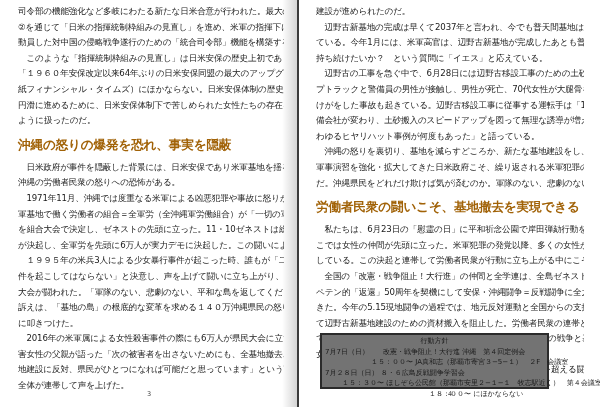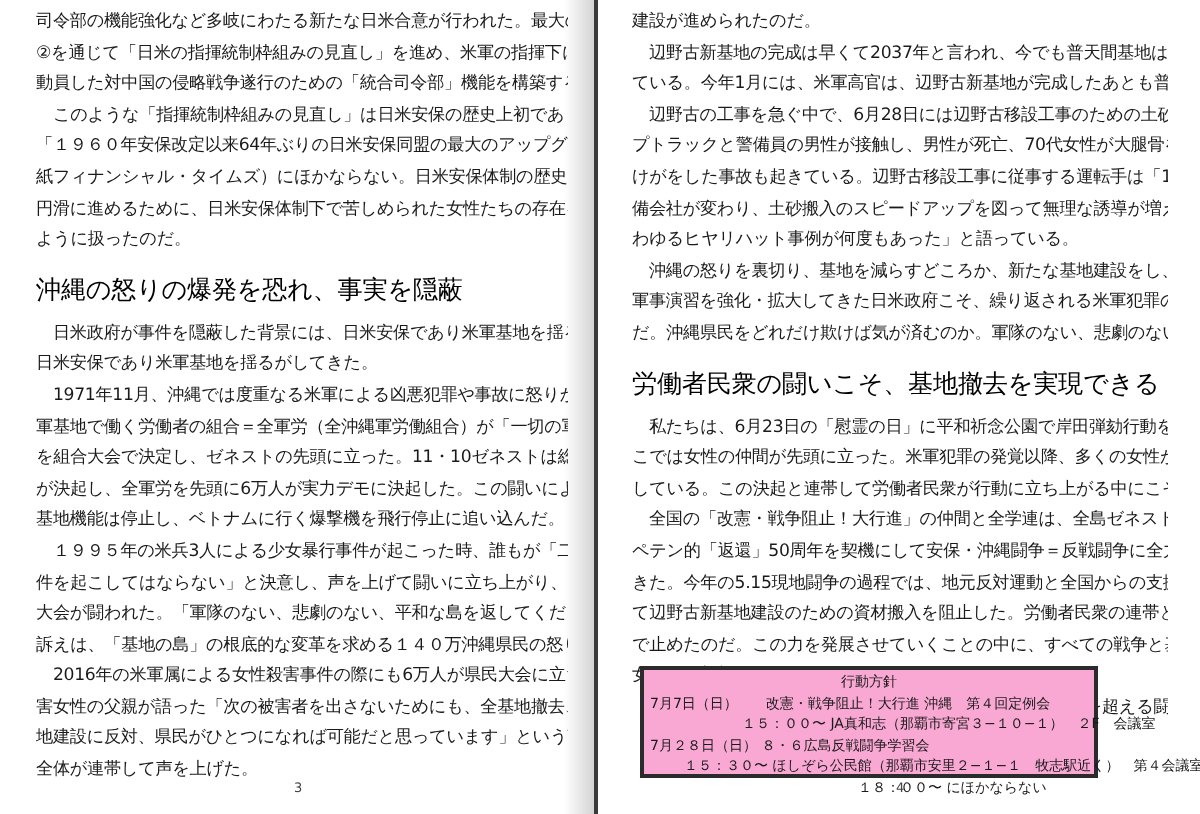--- a/index.html
+++ b/index.html
@@ -13,29 +13,29 @@
   .page-right { left: 300px; width: 300px; }
   .gutter-shadow {
     position: absolute; top: 0; left: 282px; width: 16px; height: 407px;
     background: linear-gradient(to right, rgba(255,255,255,0), rgba(0,0,0,0.18));
   }
   .gutter-line { position: absolute; top: 0; left: 297px; width: 2px; height: 407px; background: #3a3a3a; }
   .text-block { position: absolute; font-size: 8.6px; line-height: 15.6px; letter-spacing: -0.15px; }
   .page-left .text-block { left: 18px; width: 266px; }
   .page-right .text-block { left: 16px; width: 268px; }
   .line { white-space: nowrap; overflow: hidden; height: 15.6px; }
-  .heading { font-size: 12.6px; line-height: 20px; white-space: nowrap; color: #000000; height: 20px; }
+  .heading { font-size: 12.6px; line-height: 20px; white-space: nowrap; color: #a16207; height: 20px; font-weight: bold; }
   .gap-top { margin-top: 6px; }
   .gap-bottom { margin-bottom: 5px; }
   .page-num { position: absolute; top: 390px; font-size: 6.5px; color: #444; }
   .page-left .page-num { left: 147px; }
   .page-right .page-num { left: 148px; }
   .event-box {
     position: absolute; left: 20px; top: 333px; width: 229px; height: 56px;
-    border: 2.5px solid #2b2b2b; background: #f9a8d4; font-size: 7px; line-height: 10.6px;
+    border: 2.5px solid #2b2b2b; background: #737373; font-size: 7px; line-height: 10.6px;
     box-sizing: border-box; padding: 1px 3px;
   }
   .ev-title { text-align: center; height: 10.6px; }
   .ev-line { white-space: nowrap; height: 10.6px; }
   .ind1 { padding-left: 46px; }
   .ind2 { padding-left: 17px; text-align: right; }
   .ind3 { padding-left: 104px; }
   .sp { display: inline-block; width: 14px; }
 </style>
 </head>
@@ -49,49 +49,50 @@
         <div class="line">動員した対中国の侵略戦争遂行のための「統合司令部」機能を構築することにある。</div>
         <div class="line">　このような「指揮統制枠組みの見直し」は日米安保の歴史上初であり、まさに</div>
         <div class="line">「１９６０年安保改定以来64年ぶりの日米安保同盟の最大のアップグレード」（英</div>
         <div class="line">紙フィナンシャル・タイムズ）にほかならない。日米安保体制の歴史的な大転換を</div>
         <div class="line">円滑に進めるために、日米安保体制下で苦しめられた女性たちの存在を無きものの</div>
         <div class="line">ように扱ったのだ。</div>
       </div>
     <div class="heading gap-top gap-bottom">沖縄の怒りの爆発を恐れ、事実を隠蔽</div>
     <div id="lp-s1">
         <div class="line">　日米政府が事件を隠蔽した背景には、日米安保であり米軍基地を揺るがしてきた</div>
-        <div class="line">日米安保であり米軍基地を揺るがしてきた。</div>
+        <div class="line">沖縄の労働者民衆の怒りへの恐怖がある。</div>
         <div class="line">　1971年11月、沖縄では度重なる米軍による凶悪犯罪や事故に怒りが爆発し、米</div>
         <div class="line">軍基地で働く労働者の組合＝全軍労（全沖縄軍労働組合）が「一切の軍事基地撤去」</div>
         <div class="line">を組合大会で決定し、ゼネストの先頭に立った。11・10ゼネストは総勢約70万人</div>
         <div class="line">が決起し、全軍労を先頭に6万人が実力デモに決起した。この闘いによって、米軍</div>
-        <div class="line">基地機能は停止し、ベトナムに行く爆撃機を飛行停止に追い込んだ。</div>
         <div class="line">　１９９５年の米兵3人による少女暴行事件が起こった時、誰もが「二度と同じ事</div>
         <div class="line">件を起こしてはならない」と決意し、声を上げて闘いに立ち上がり、10万人の県民</div>
         <div class="line">大会が闘われた。「軍隊のない、悲劇のない、平和な島を返してください」という</div>
         <div class="line">訴えは、「基地の島」の根底的な変革を求める１４０万沖縄県民の怒りを日米政府</div>
+        <div class="line">に叩きつけた。</div>
         <div class="line">　2016年の米軍属による女性殺害事件の際にも6万人が県民大会に立ち上がり、被</div>
         <div class="line">害女性の父親が語った「次の被害者を出さないためにも、全基地撤去、辺野古新基</div>
         <div class="line">地建設に反対、県民がひとつになれば可能だと思っています」という言葉に参加者</div>
         <div class="line">全体が連帯して声を上げた。</div>
       </div>
 
   </div>
   <div class="page-num">3</div>
 </div>
 
 <div class="gutter-shadow"></div>
 <div class="gutter-line"></div>
 
 <div class="page page-right">
   <div class="text-block" style="top:4px;">
     <div id="rp-intro">
         <div class="line">建設が進められたのだ。</div>
         <div class="line">　辺野古新基地の完成は早くて2037年と言われ、今でも普天間基地は固定化され</div>
         <div class="line">ている。今年1月には、米軍高官は、辺野古新基地が完成したあとも普天間基地を</div>
+        <div class="line">持ち続けたいか？　という質問に「イエス」と応えている。</div>
         <div class="line">　辺野古の工事を急ぐ中で、6月28日には辺野古移設工事のための土砂を運ぶダン</div>
         <div class="line">プトラックと警備員の男性が接触し、男性が死亡、70代女性が大腿骨を骨折する大</div>
         <div class="line">けがをした事故も起きている。辺野古移設工事に従事する運転手は「1年程前に警</div>
         <div class="line">備会社が変わり、土砂搬入のスピードアップを図って無理な誘導が増えていた。い</div>
         <div class="line">わゆるヒヤリハット事例が何度もあった」と語っている。</div>
         <div class="line">　沖縄の怒りを裏切り、基地を減らすどころか、新たな基地建設をし、日米共同の</div>
         <div class="line">軍事演習を強化・拡大してきた日米政府こそ、繰り返される米軍犯罪の最大の主犯</div>
         <div class="line">だ。沖縄県民をどれだけ欺けば気が済むのか。軍隊のない、悲劇のない、平和な島</div>
       </div>
     <div class="heading gap-top gap-bottom">労働者民衆の闘いこそ、基地撤去を実現できる</div>
@@ -109,21 +110,21 @@
       </div>
 
   </div>
 
   <div class="event-box">
     <div class="ev-title">行動方針</div>
     <div class="ev-line">
       <span>7月7日（日）</span><span class="sp"></span><span>改憲・戦争阻止！大行進 沖縄　第４回定例会</span>
     </div>
     <div class="ev-line ind1">
-      <span>１５：００〜</span>&nbsp;<span>JA真和志（那覇市寄宮３−１０−１）　２F　会議室</span>
+      <span>１５：００〜</span>&nbsp;<span>JA真和志（那覇市寄宮３−5−１）　２F　会議室</span>
     </div>
     <div class="ev-line">
       <span>7月２８日（日）</span>&nbsp;<span>８・６広島反戦闘争学習会</span>
     </div>
     <div class="ev-line ind2">
       <span>１５：３０〜</span>&nbsp;<span>ほしぞら公民館（那覇市安里２−１−１　牧志駅近く）　第４会議室</span>
     </div>
     <div class="ev-line ind3">
       <span>１８：００〜</span>&nbsp;<span>にほかならない</span>
     </div>

